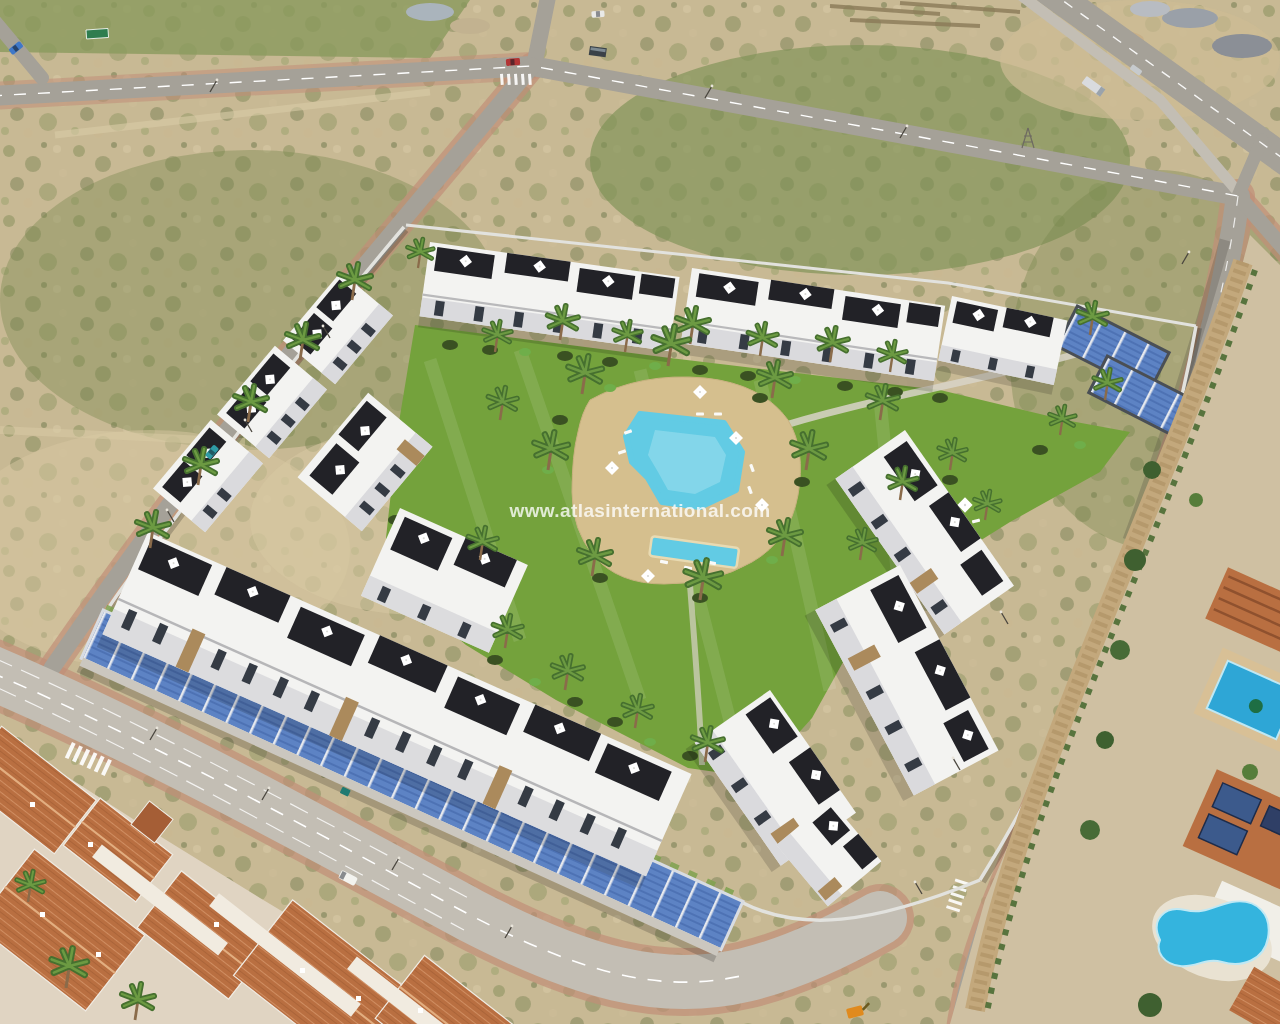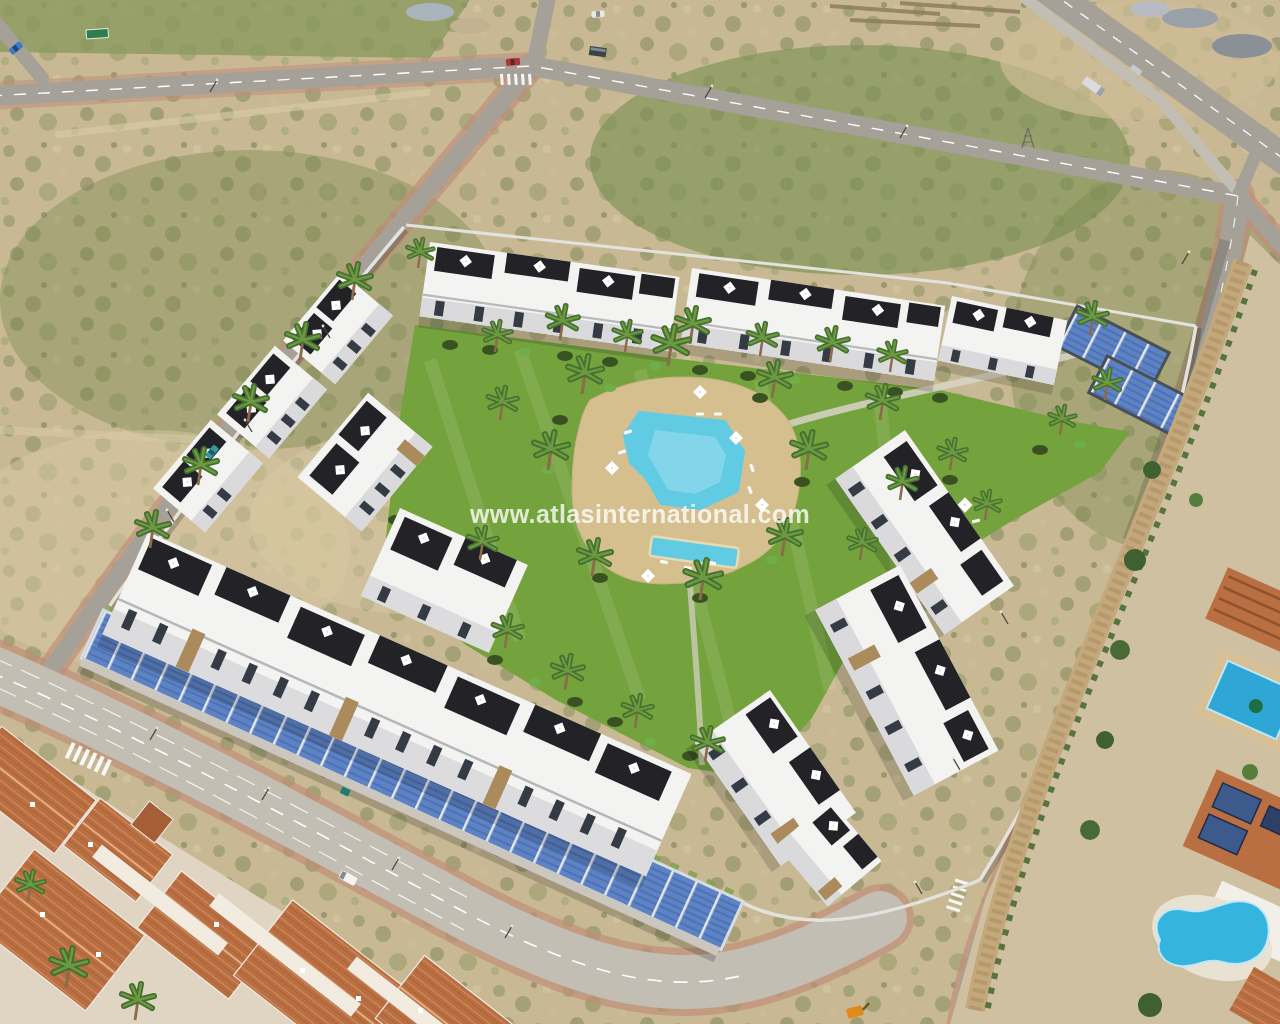--- a/index.html
+++ b/index.html
@@ -21,21 +21,21 @@
   .f-terr{fill:var(--terracotta)}
   .f-solar{fill:var(--solar_blue)}
   .s-grid{stroke:var(--solar_grid);stroke-width:.9;opacity:.85}
   .s-road{stroke:var(--road);fill:none;stroke-linecap:round;stroke-linejoin:round}
   .s-roadL{stroke:var(--road_light);fill:none;stroke-linecap:round;stroke-linejoin:round}
   .s-walk{stroke:var(--sidewalk_pink);fill:none;stroke-linecap:round;stroke-linejoin:round}
   .s-mark{stroke:#ffffff;fill:none}
   .s-wall{stroke:var(--wall_light);fill:none}
   .watermark{
     position:absolute;left:0;top:500px;width:100%;text-align:center;
-    font-size:25px;font-weight:600;letter-spacing:.4px;
+    font-size:19px;font-weight:600;letter-spacing:.4px;
     color:var(--watermark_white);
     font-family:"Liberation Sans",sans-serif;
     pointer-events:none;
   }
 </style>
 </head>
 <body>
 
 <svg width="1280" height="1024" viewBox="0 0 1280 1024" xmlns="http://www.w3.org/2000/svg">
   <defs>

